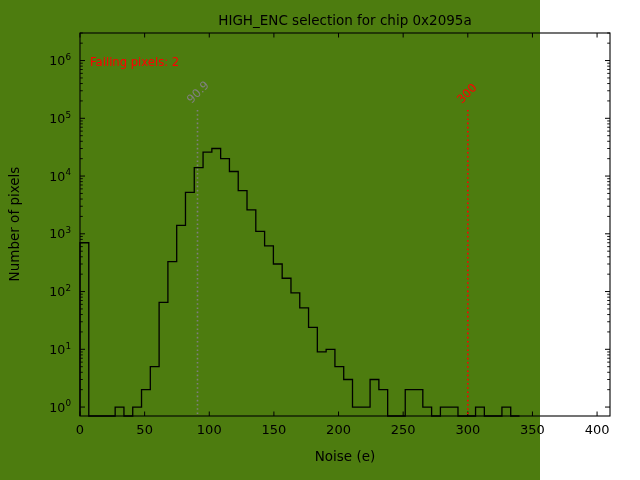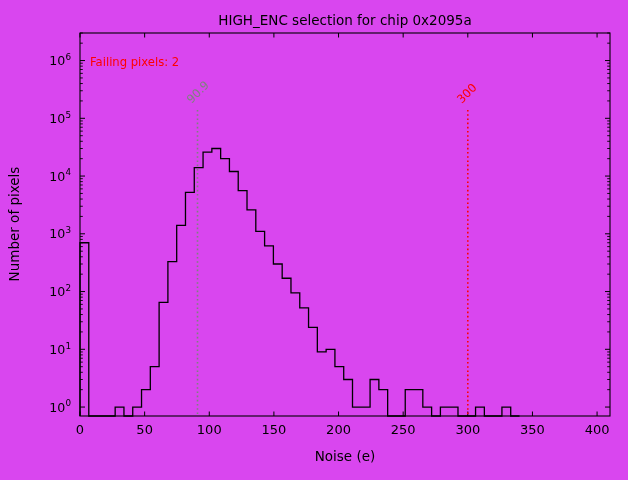--- a/index.html
+++ b/index.html
@@ -8,23 +8,23 @@
     background: #ffffff;
   }
   body {
     width: 640px;
     height: 480px;
     font-family: "DejaVu Sans", sans-serif;
     overflow: hidden;
   }
   #figure {
     position: relative;
-    width: 628px;
+    width: 540px;
     height: 480px;
-    background: #d946ef;
+    background: #4d7c0f;
   }
   svg.plot {
     display: block;
     width: 640px;
     height: 480px;
   }
   .axis-line {
     fill: none;
     stroke: #000000;
     stroke-width: 1.1;

